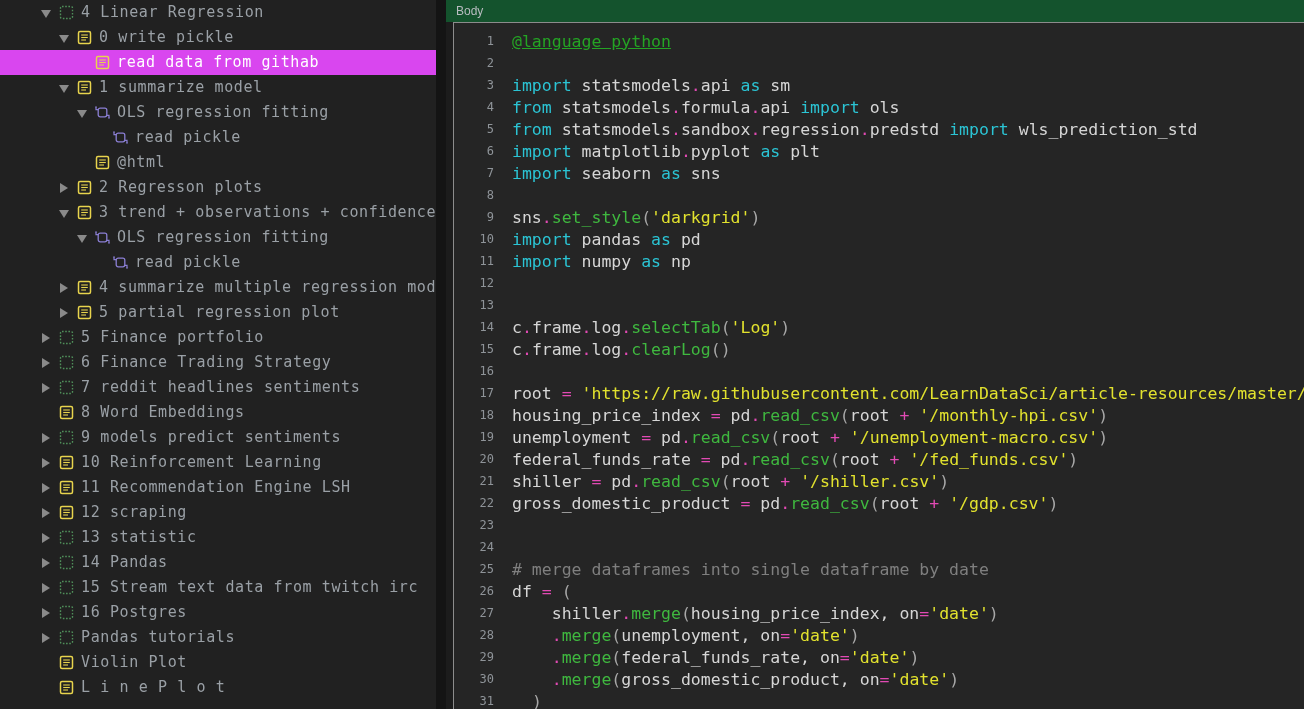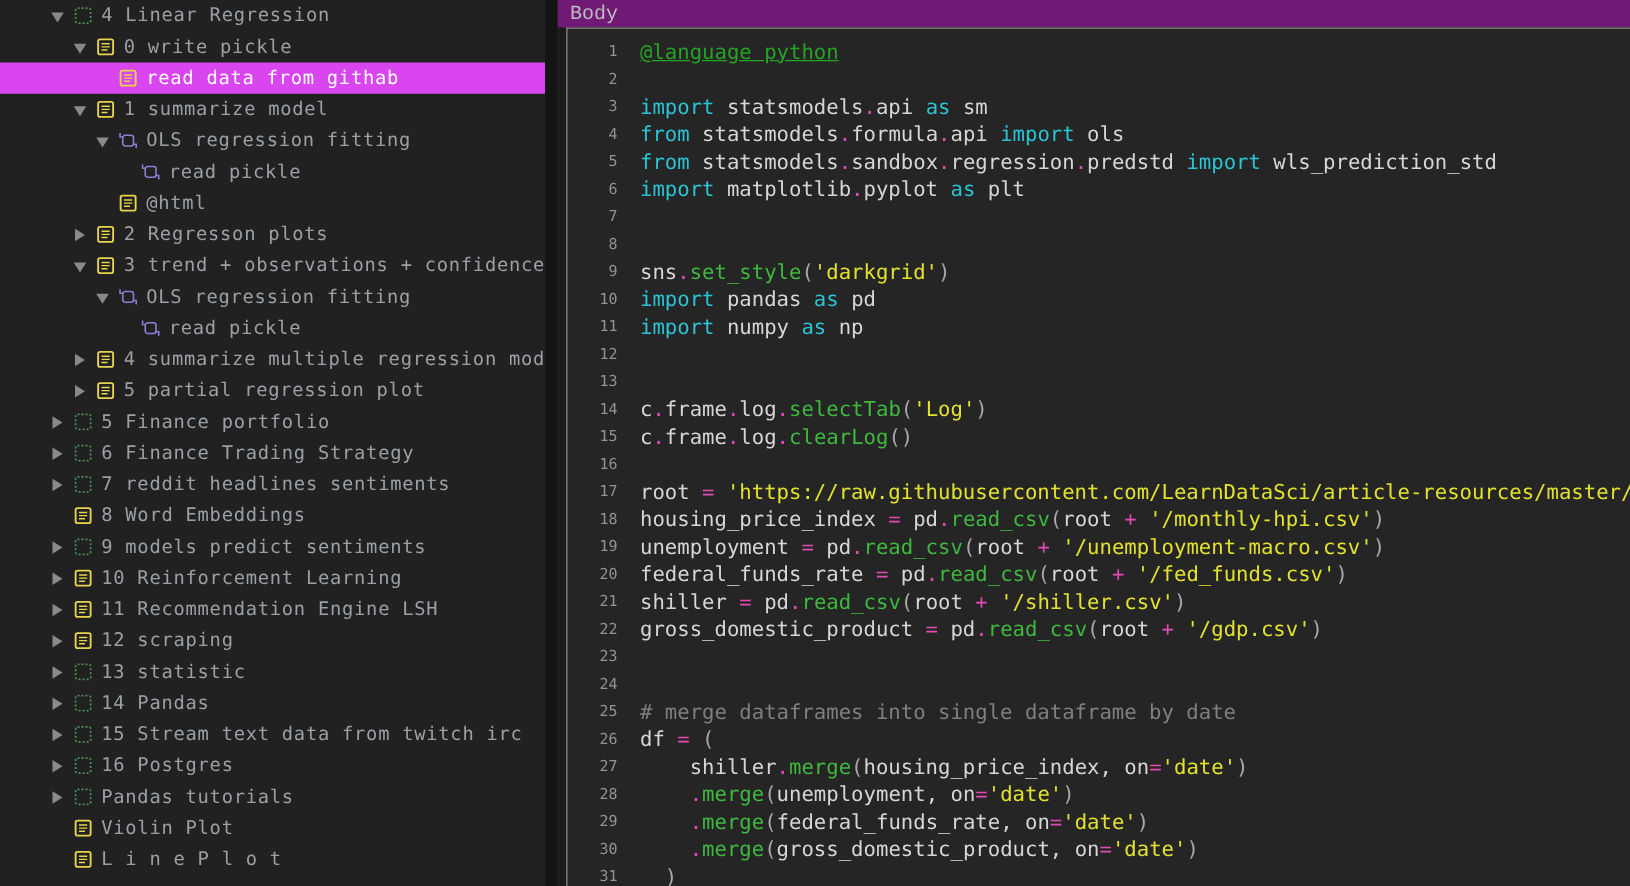--- a/index.html
+++ b/index.html
@@ -96,24 +96,24 @@
     flex: 1 1 auto;
     height: 709px;
     background: #1c1c1c;
     display: flex;
     flex-direction: column;
     overflow: hidden;
   }
   #body-header {
     height: 22px;
     flex: 0 0 22px;
-    background: #701a75;
+    background: #14532d;
     color: #b9bcc0;
-    font-family: Liberation Mono, monospace;
-    font-size: 16px;
+    font-family: Liberation Sans, sans-serif;
+    font-size: 12px;
     padding-left: 10px;
     display: flex;
     align-items: center;
   }
   #editor-frame {
     flex: 1 1 auto;
     border-top: 1px solid #8c8c8c;
     border-left: 1px solid #8c8c8c;
     background: #252525;
     overflow: hidden;
@@ -558,21 +558,21 @@
       <span>Body</span>
     </div>
     <div id="editor-frame">
       <div id="code-scroll">
           <div class="code-line"><span class="lineno">1</span><span class="codetext"><span class="t-dir">@language python</span></span></div>
           <div class="code-line"><span class="lineno">2</span><span class="codetext"></span></div>
           <div class="code-line"><span class="lineno">3</span><span class="codetext"><span class="t-kw">import</span><span class="t-plain"> statsmodels</span><span class="t-dot">.</span><span class="t-plain">api </span><span class="t-kw">as</span><span class="t-plain"> sm</span></span></div>
           <div class="code-line"><span class="lineno">4</span><span class="codetext"><span class="t-kw">from</span><span class="t-plain"> statsmodels</span><span class="t-dot">.</span><span class="t-plain">formula</span><span class="t-dot">.</span><span class="t-plain">api </span><span class="t-kw">import</span><span class="t-plain"> ols</span></span></div>
           <div class="code-line"><span class="lineno">5</span><span class="codetext"><span class="t-kw">from</span><span class="t-plain"> statsmodels</span><span class="t-dot">.</span><span class="t-plain">sandbox</span><span class="t-dot">.</span><span class="t-plain">regression</span><span class="t-dot">.</span><span class="t-plain">predstd </span><span class="t-kw">import</span><span class="t-plain"> wls_prediction_std</span></span></div>
           <div class="code-line"><span class="lineno">6</span><span class="codetext"><span class="t-kw">import</span><span class="t-plain"> matplotlib</span><span class="t-dot">.</span><span class="t-plain">pyplot </span><span class="t-kw">as</span><span class="t-plain"> plt</span></span></div>
-          <div class="code-line"><span class="lineno">7</span></div>
+          <div class="code-line"><span class="lineno">7</span><span class="codetext"><span class="t-kw">import</span><span class="t-plain"> seaborn </span><span class="t-kw">as</span><span class="t-plain"> sns</span></span></div>
           <div class="code-line"><span class="lineno">8</span><span class="codetext"></span></div>
           <div class="code-line"><span class="lineno">9</span><span class="codetext"><span class="t-plain">sns</span><span class="t-dot">.</span><span class="t-fn">set_style</span><span class="t-paren">(</span><span class="t-str">'darkgrid'</span><span class="t-paren">)</span></span></div>
           <div class="code-line"><span class="lineno">10</span><span class="codetext"><span class="t-kw">import</span><span class="t-plain"> pandas </span><span class="t-kw">as</span><span class="t-plain"> pd</span></span></div>
           <div class="code-line"><span class="lineno">11</span><span class="codetext"><span class="t-kw">import</span><span class="t-plain"> numpy </span><span class="t-kw">as</span><span class="t-plain"> np</span></span></div>
           <div class="code-line"><span class="lineno">12</span><span class="codetext"></span></div>
           <div class="code-line"><span class="lineno">13</span><span class="codetext"></span></div>
           <div class="code-line"><span class="lineno">14</span><span class="codetext"><span class="t-plain">c</span><span class="t-dot">.</span><span class="t-plain">frame</span><span class="t-dot">.</span><span class="t-plain">log</span><span class="t-dot">.</span><span class="t-fn">selectTab</span><span class="t-paren">(</span><span class="t-str">'Log'</span><span class="t-paren">)</span></span></div>
           <div class="code-line"><span class="lineno">15</span><span class="codetext"><span class="t-plain">c</span><span class="t-dot">.</span><span class="t-plain">frame</span><span class="t-dot">.</span><span class="t-plain">log</span><span class="t-dot">.</span><span class="t-fn">clearLog</span><span class="t-paren">()</span></span></div>
           <div class="code-line"><span class="lineno">16</span><span class="codetext"></span></div>
           <div class="code-line"><span class="lineno">17</span><span class="codetext"><span class="t-plain">root </span><span class="t-op">=</span><span class="t-str"> 'https://raw.githubusercontent.com/LearnDataSci/article-resources/master/</span></span></div>

